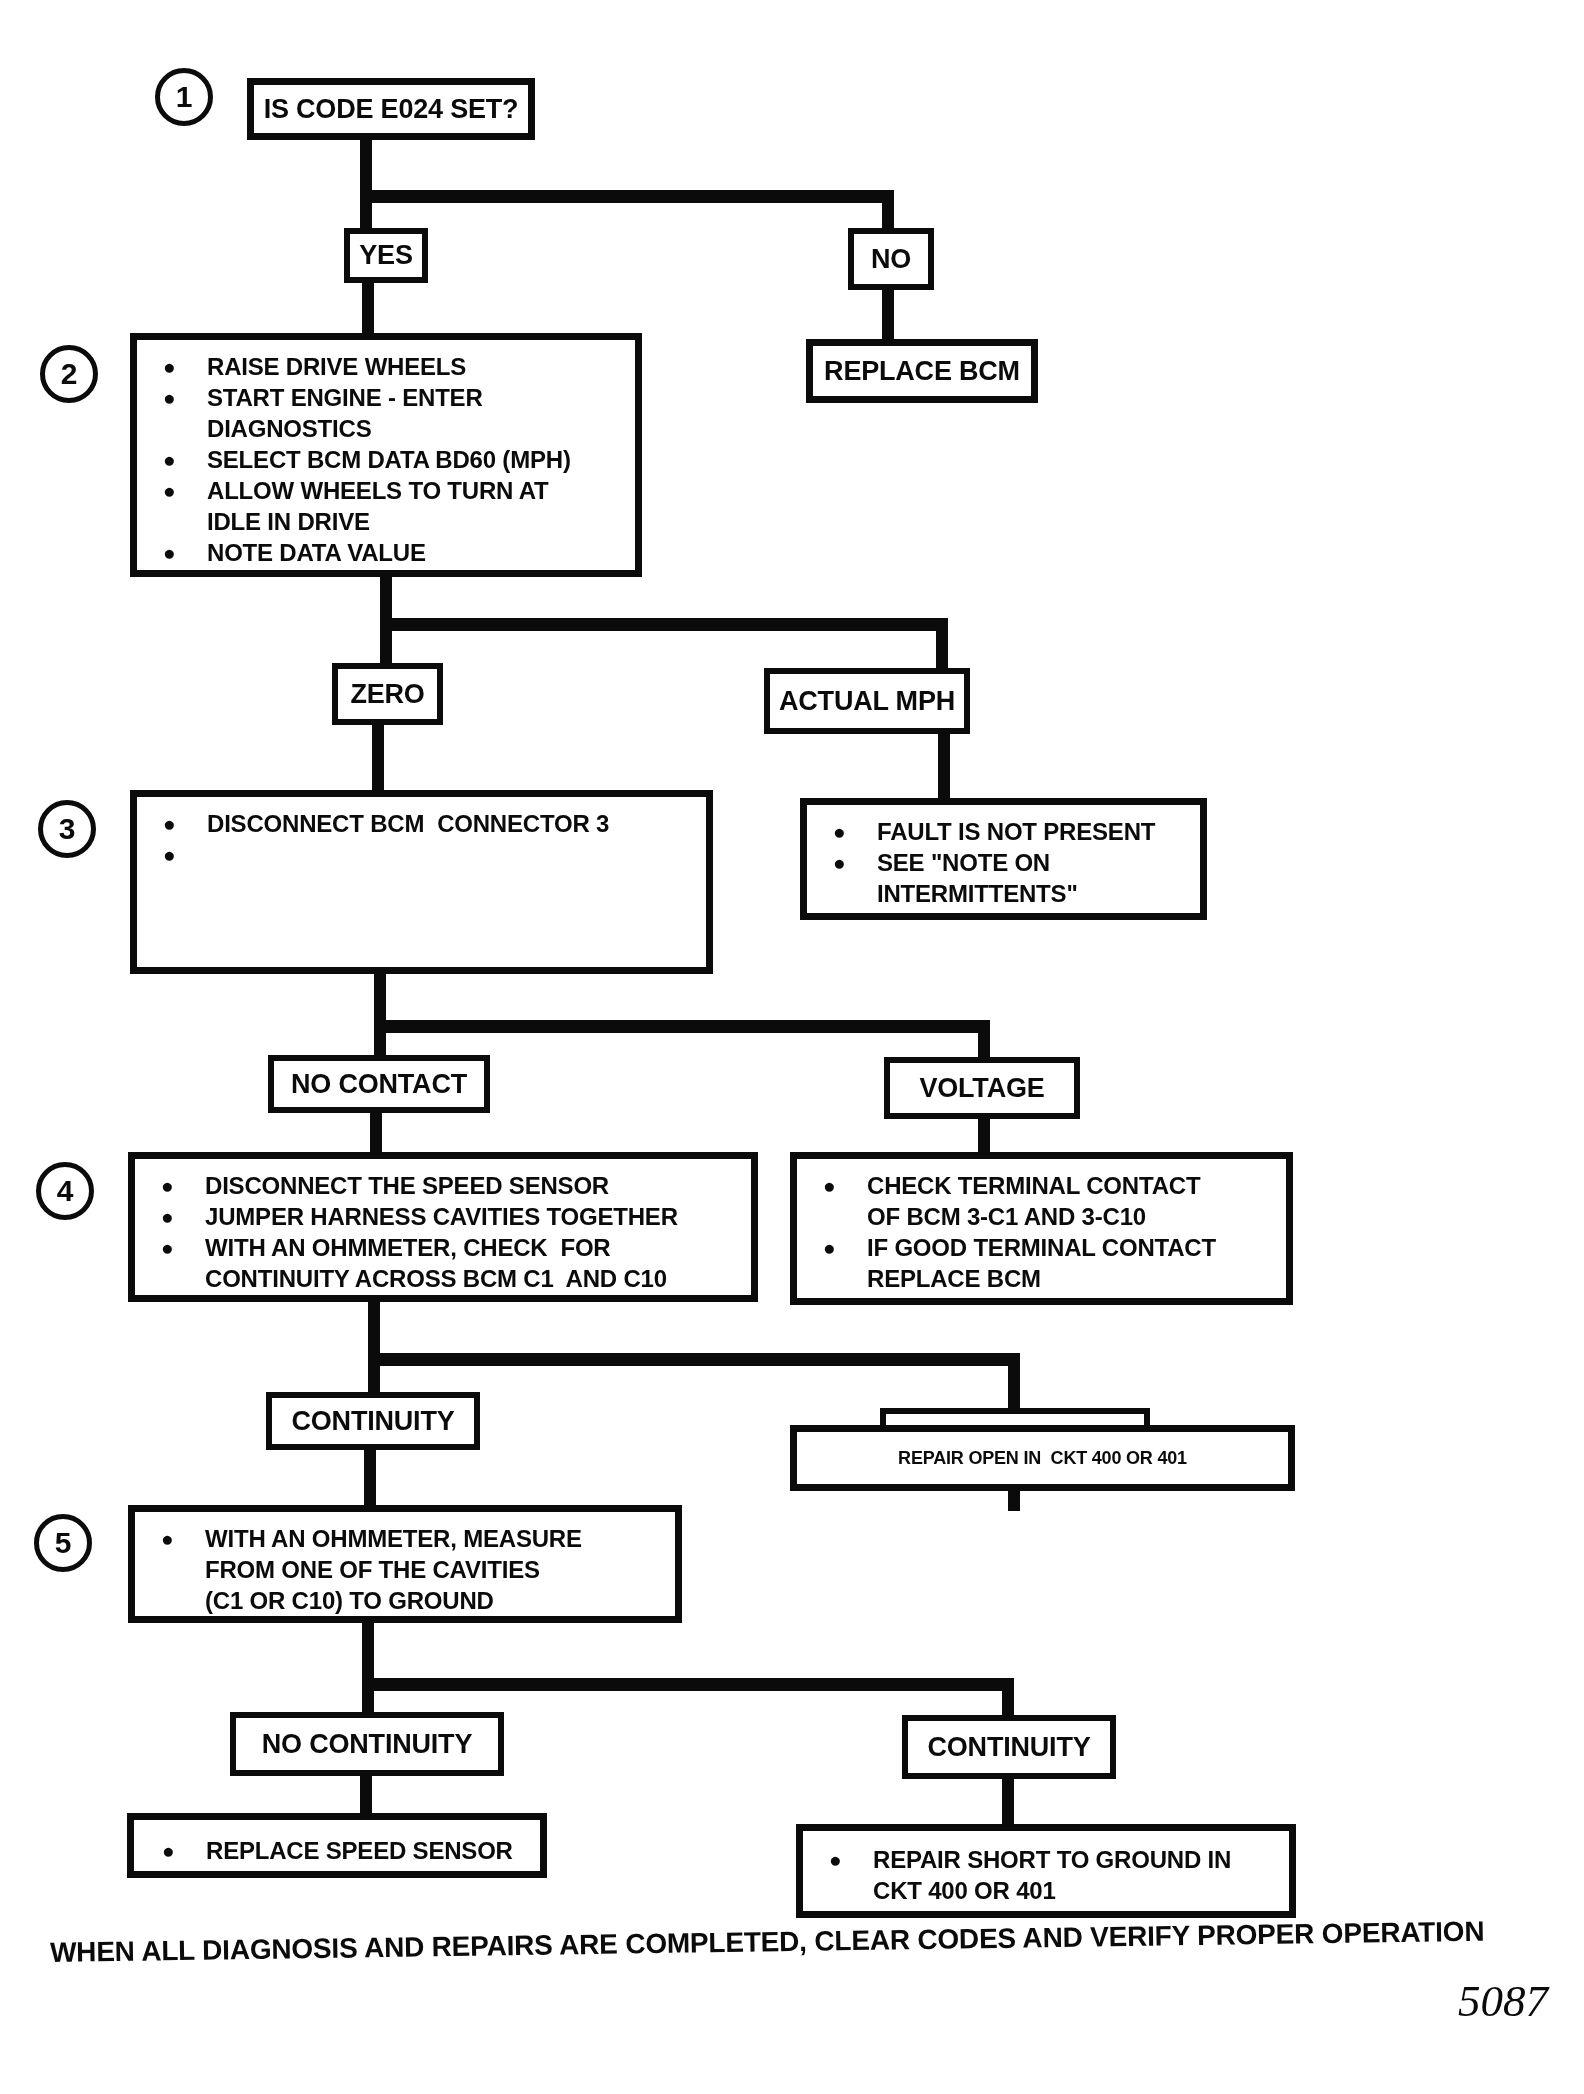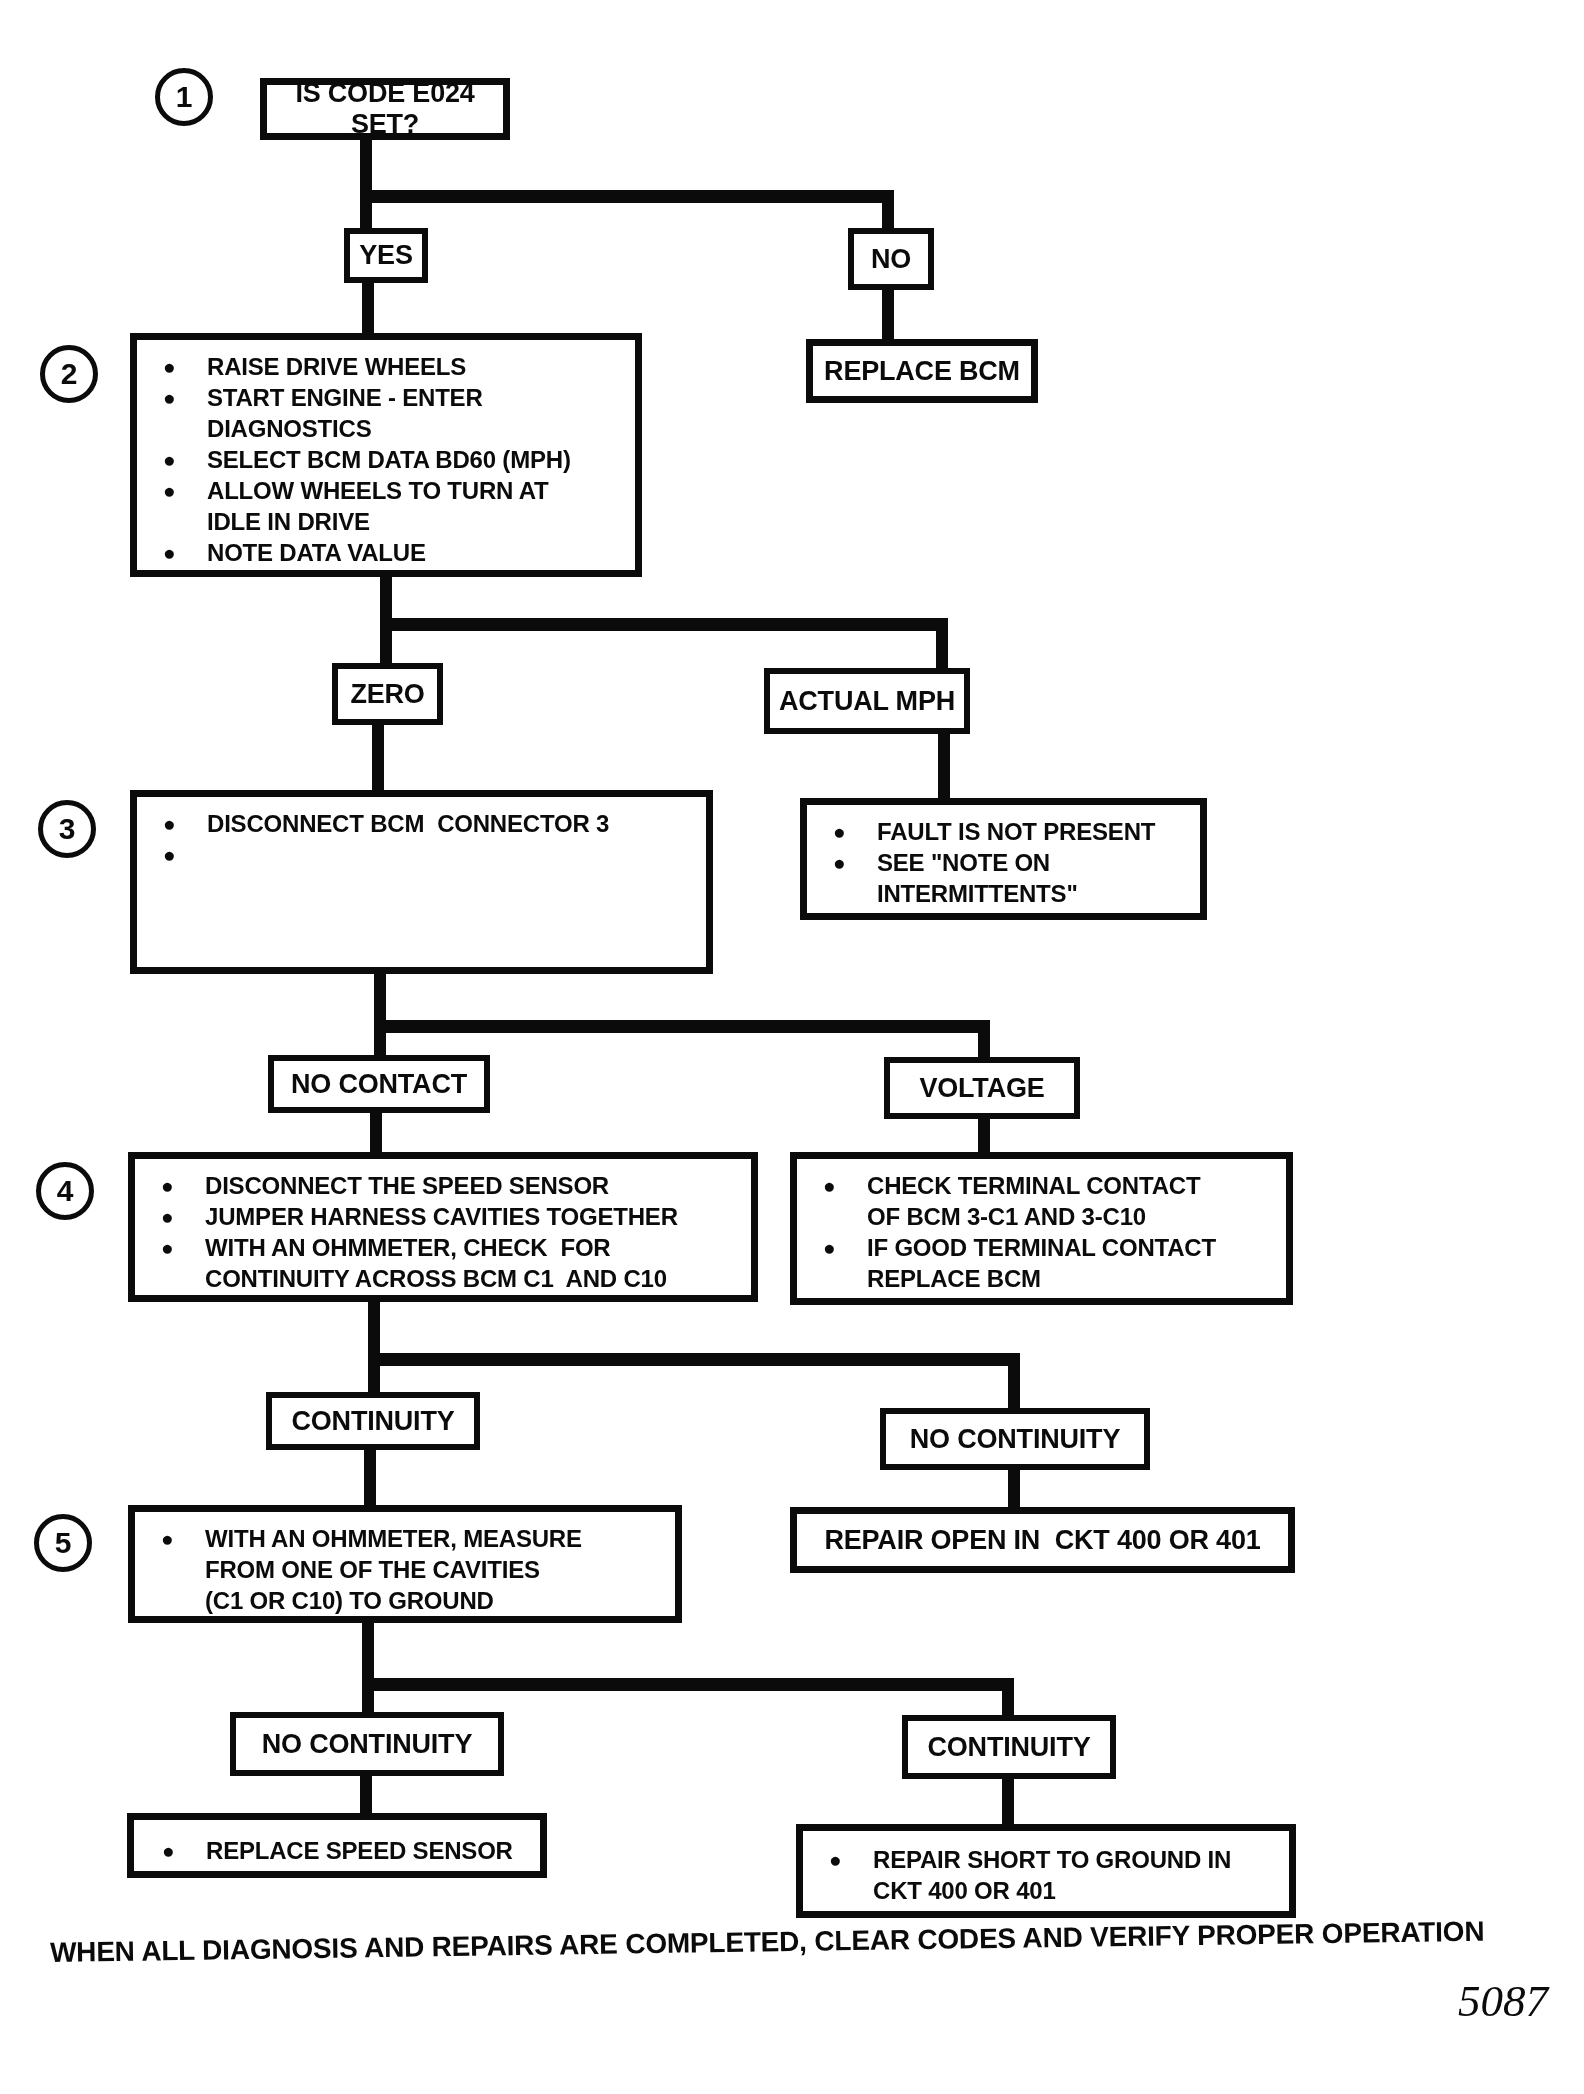--- a/index.html
+++ b/index.html
@@ -120,21 +120,21 @@
   <div class="circle" style="left:38px;top:800px;width:58px;height:58px;">
       <span>3</span>
     </div>
   <div class="circle" style="left:36px;top:1162px;width:58px;height:58px;">
       <span>4</span>
     </div>
   <div class="circle" style="left:34px;top:1514px;width:58px;height:58px;">
       <span>5</span>
     </div>
 
-  <div class="node cbox" style="left:260px;top:78px;width:250px;height:62px;"><span>IS CODE E024 SET?</span></div>
+  <div class="node cbox" style="left:247px;top:78px;width:288px;height:62px;"><span>IS CODE E024 SET?</span></div>
   <div class="node dbox" style="left:344px;top:228px;width:84px;height:55px;"><span>YES</span></div>
   <div class="node dbox" style="left:848px;top:228px;width:86px;height:62px;"><span>NO</span></div>
   <div class="node cbox" style="left:806px;top:339px;width:232px;height:64px;"><span>REPLACE BCM</span></div>
 
   <div class="node bbox" style="left:130px;top:333px;width:512px;height:244px;">
     <div class="bullet-row">
         <span class="dot"></span>
         <span class="btext">RAISE DRIVE WHEELS</span>
       </div>
     <div class="bullet-row">
@@ -219,21 +219,21 @@
 
   <div class="node bbox" style="left:128px;top:1505px;width:554px;height:118px;">
     <div class="bullet-row">
         <span class="dot"></span>
         <span class="btext">WITH AN OHMMETER, MEASURE
 FROM ONE OF THE CAVITIES
 (C1 OR C10) TO GROUND</span>
       </div>
   </div>
 
-  <div class="node cbox" style="left:790px;top:1507px;width:505px;height:66px;font-size:27px;"><span>REPAIR OPEN IN  CKT 400 OR 401</span></div>
+  <div class="node cbox" style="left:790px;top:1425px;width:505px;height:66px;font-size:18px;"><span>REPAIR OPEN IN  CKT 400 OR 401</span></div>
 
   <div class="node dbox" style="left:230px;top:1712px;width:274px;height:64px;"><span>NO CONTINUITY</span></div>
   <div class="node dbox" style="left:902px;top:1715px;width:214px;height:64px;"><span>CONTINUITY</span></div>
 
   <div class="node bbox" style="left:127px;top:1813px;width:420px;height:65px;padding-top:15px;padding-left:28px;">
     <div class="bullet-row">
         <span class="dot"></span>
         <span class="btext">REPLACE SPEED SENSOR</span>
       </div>
   </div>

